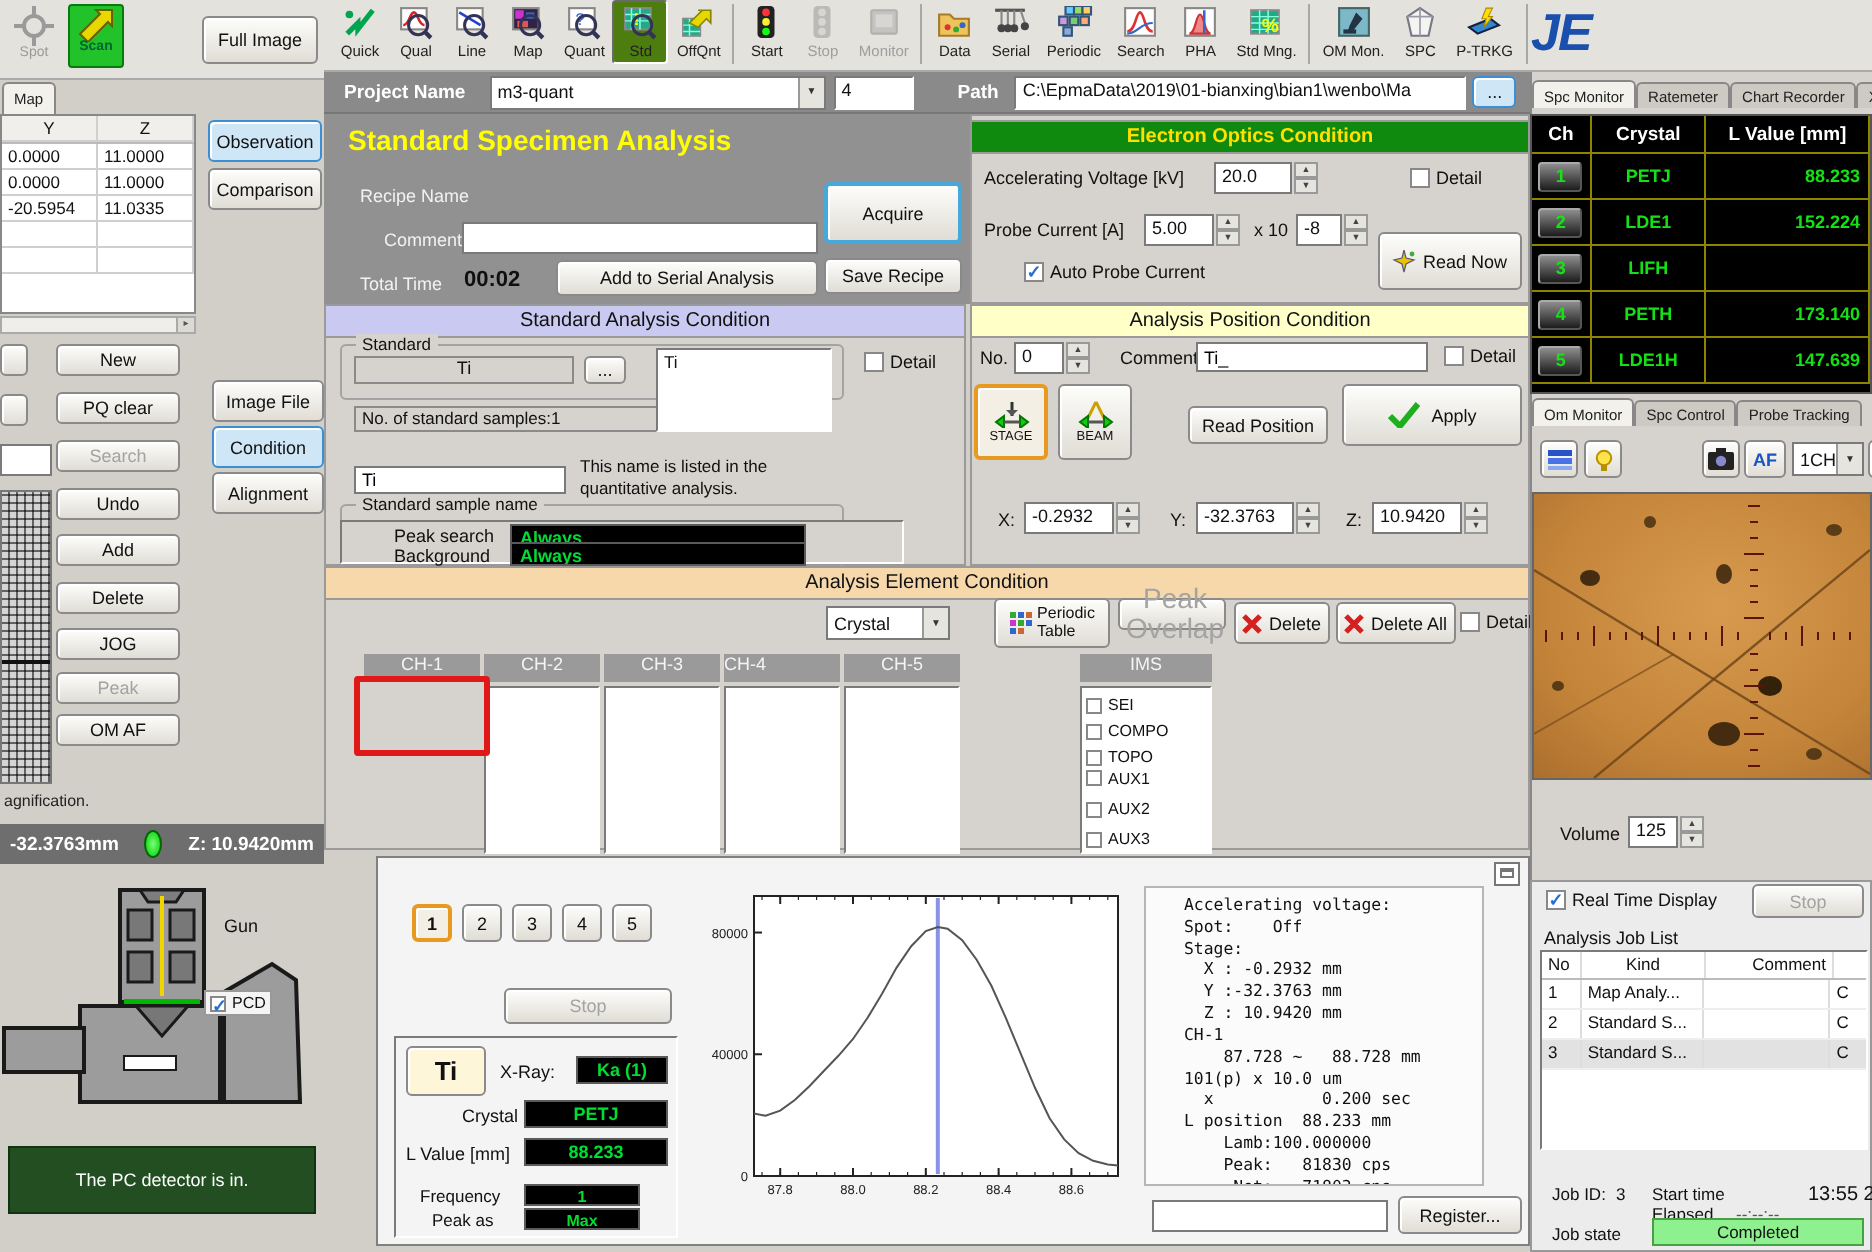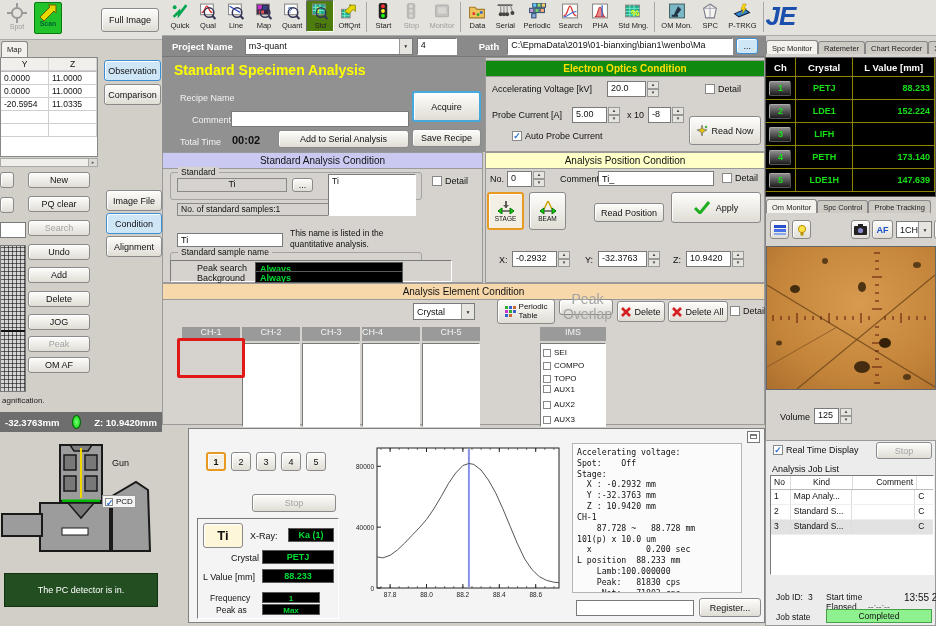--- a/index.html
+++ b/index.html
@@ -670,21 +670,21 @@
         <text x="33" y="152.5" text-anchor="end" font-size="6.5" fill="#222" font-family="Liberation Sans, sans-serif">0</text>
         <line x1="36" y1="89.13043478260869" x2="40" y2="89.13043478260869" stroke="#222"></line>
         <text x="33" y="91.63043478260869" text-anchor="end" font-size="6.5" fill="#222" font-family="Liberation Sans, sans-serif">40000</text>
         <line x1="36" y1="28.26086956521739" x2="40" y2="28.26086956521739" stroke="#222"></line>
         <text x="33" y="30.76086956521739" text-anchor="end" font-size="6.5" fill="#222" font-family="Liberation Sans, sans-serif">80000</text>
         <line x1="127.91000000000176" y1="11" x2="127.91000000000176" y2="149" stroke="#8893e8" stroke-width="2"></line>
         <polyline points="36.0,118.8 41.8,119.9 49.1,117.3 56.4,112.0 63.7,105.1 70.9,97.5 78.2,89.9 85.5,81.5 92.8,70.9 100.1,58.7 107.3,45.8 114.6,35.1 121.9,27.5 127.9,25.5 132.8,26.4 140.1,32.1 147.4,42.0 154.7,54.9 161.9,70.9 169.2,88.4 176.5,105.9 183.8,121.1 191.1,131.7 198.3,138.6 205.6,142.4 212.9,144.2 218.0,144.7" fill="none" stroke="#555" stroke-width="1"></polyline>
       </svg>
   </div>
 
-  <div class="abs mono" style="left:572px;top:443px;width:170px;height:150px;border:1px solid #b5b5b5;background:#fbfbfb;padding:3px 4px;overflow:hidden">Accelerating voltage:
+  <div class="abs mono" style="left:572px;top:443px;width:170px;height:150px;border:1px solid #b5b5b5;background:#fbfbfb;padding:3px 19px;overflow:hidden">Accelerating voltage:
 Spot:    Off
 Stage:
   X : -0.2932 mm
   Y :-32.3763 mm
   Z : 10.9420 mm
 CH-1
     87.728 ~   88.728 mm
 101(p) x 10.0 um
   x           0.200 sec
 L position  88.233 mm

